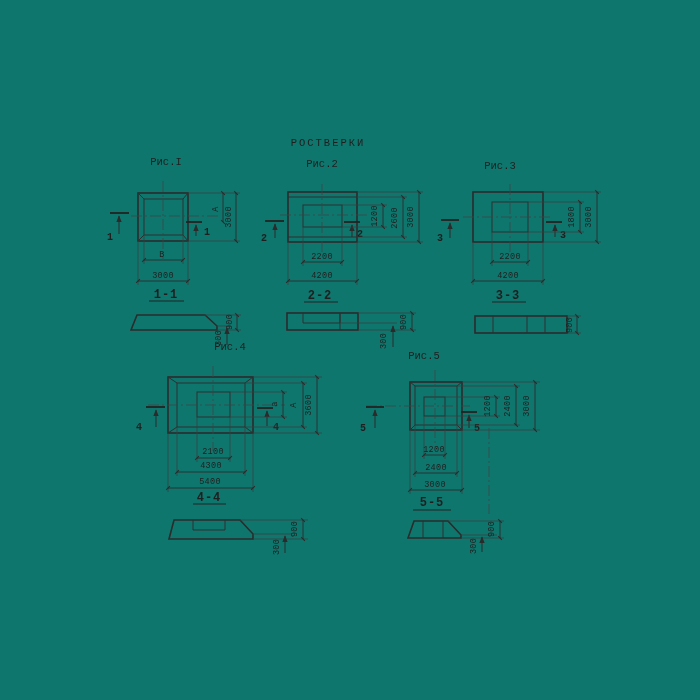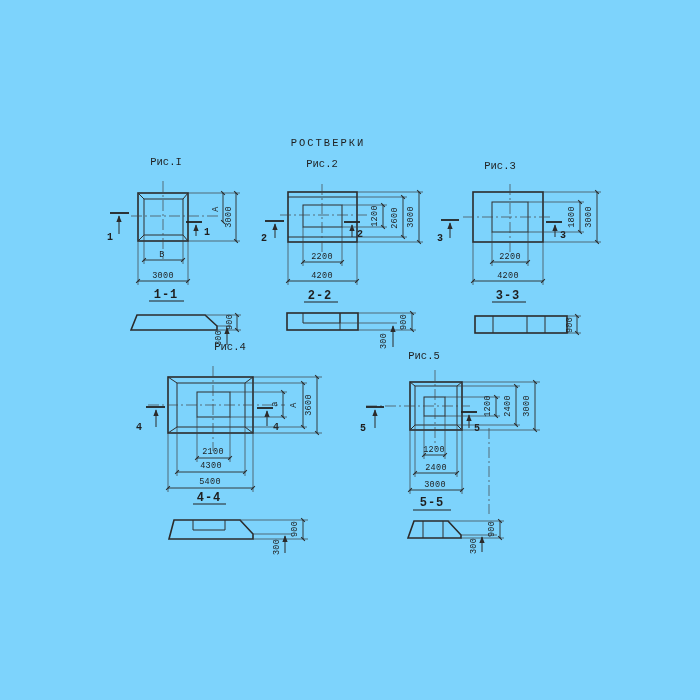--- a/index.html
+++ b/index.html
@@ -2,21 +2,21 @@
 <html><head>
 <meta charset="utf-8">
 <style>
   html,body{margin:0;padding:0;}
   body{
     width:700px;height:700px;
     background:#fdfdfb;
     font-family:"Liberation Mono","DejaVu Sans Mono",monospace;
     overflow:hidden;
   }
-  .sheet{position:relative;width:700px;height:700px;background:#7dd3fc;}
+  .sheet{position:relative;width:700px;height:700px;background:#0f766e;}
   svg{display:block;}
   
   .outline{stroke:#2b2b2b;stroke-width:1.6;fill:none;stroke-linejoin:miter;}
   .thin{stroke:#2f2f2f;stroke-width:1;fill:none;}
   .ext{stroke:#3c3c3c;stroke-width:0.7;fill:none;}
   .cl{stroke:#444;stroke-width:0.7;fill:none;stroke-dasharray:11 3 2 3;}
   .dim{stroke:#2b2b2b;stroke-width:0.9;fill:none;marker-start:url(#tk);marker-end:url(#tk);}
   .arrowline{stroke:#2b2b2b;stroke-width:1;fill:none;marker-end:url(#ar);}
   .cutbar{stroke:#222;stroke-width:1.8;fill:none;}
   .underln{stroke:#222;stroke-width:1.2;fill:none;}

